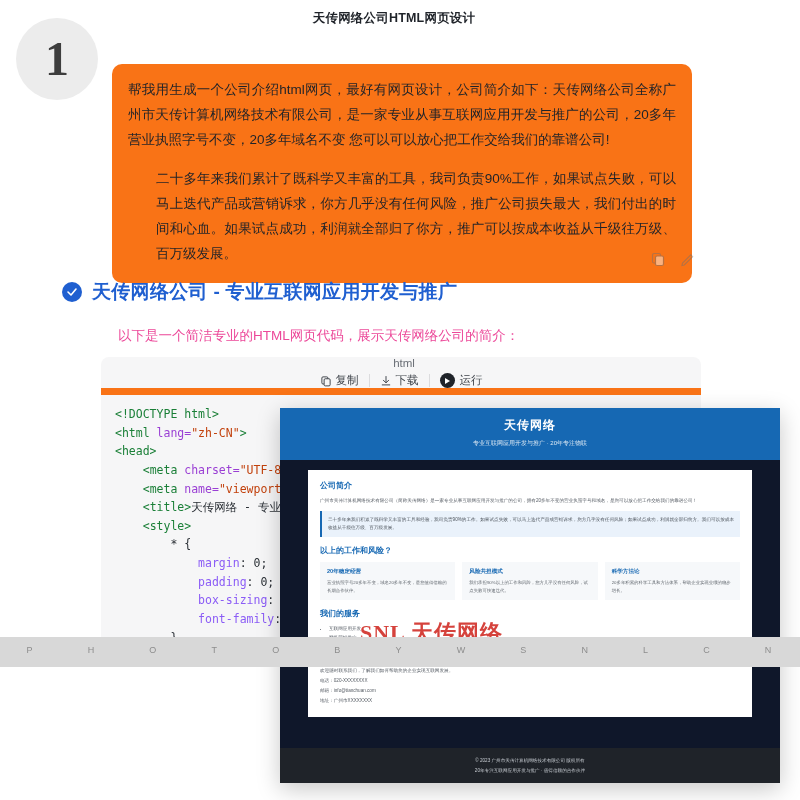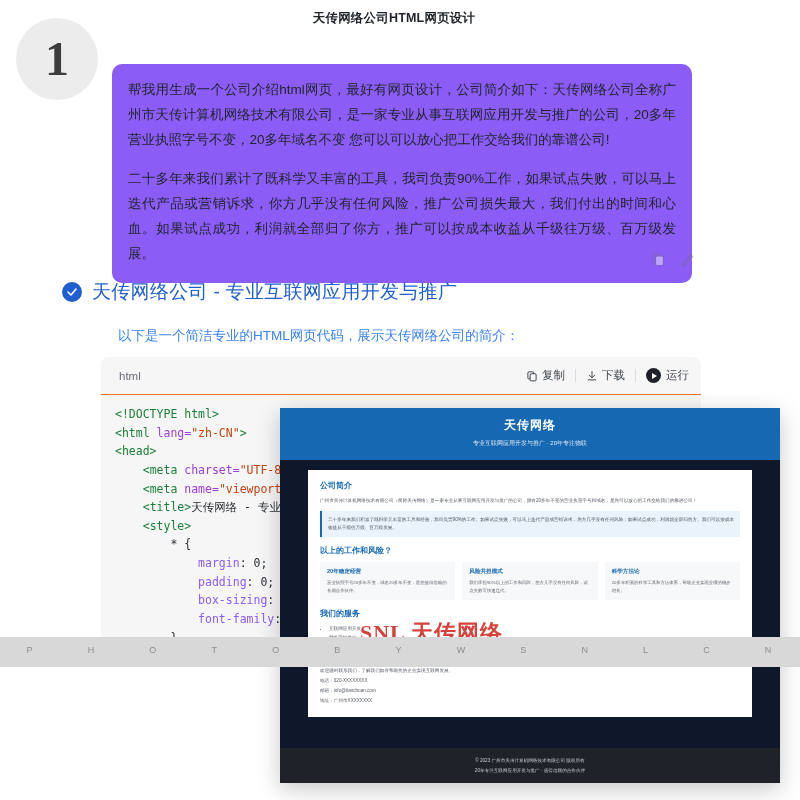--- a/index.html
+++ b/index.html
@@ -19,55 +19,55 @@
     position:absolute;left:16px;top:18px;width:82px;height:82px;border-radius:50%;
     background:#ececec;display:flex;align-items:center;justify-content:center;
   }
   .step-badge span{
     font-size:48px;font-weight:bold;color:#3d3d3d;line-height:1;
     font-family:"Liberation Serif", serif;
   }
   
   .prompt-bubble{
     position:absolute;left:112px;top:64px;width:580px;
-    background:#8b5cf6;border-radius:10px;padding:14px 16px 16px 16px;
+    background:#f97316;border-radius:10px;padding:14px 16px 16px 16px;
     box-sizing:border-box;
   }
   .prompt-bubble p{
     margin:0 0 14px 0;font-size:13.5px;line-height:1.85;color:#1f2329;
     text-align:justify;
   }
-  .prompt-bubble p:last-child{margin-bottom:0;}
+  .prompt-bubble p:last-child{margin-bottom:0;margin-left:28px;}
   
   .bubble-actions{
     position:absolute;left:650px;top:248px;width:60px;height:22px;
     display:flex;gap:14px;align-items:center;
   }
   .bubble-actions .ico{width:16px;height:16px;opacity:.45;}
   
   .answer-avatar{
     position:absolute;left:62px;top:282px;width:20px;height:20px;border-radius:50%;
     background:#1f5fd0;display:flex;align-items:center;justify-content:center;
   }
   .answer-heading{
     position:absolute;left:92px;top:279px;width:620px;
-    font-size:19px;font-weight:normal;color:#1f5fd0;letter-spacing:.3px;
+    font-size:19px;font-weight:bold;color:#1f5fd0;letter-spacing:.3px;
   }
   .answer-sub{
     position:absolute;left:118px;top:327px;width:600px;
-    font-size:13.5px;color:#3b82f6;
+    font-size:13.5px;color:#ec4899;
   }
   
   .code-card{
     position:absolute;left:101px;top:357px;width:600px;height:300px;
     background:#f6f6f7;border-radius:8px 8px 0 0;overflow:hidden;
   }
   .code-toolbar{
     height:38px;display:flex;align-items:center;justify-content:space-between;
-    padding:0 12px;box-sizing:border-box;border-bottom:1px solid #f97316;
+    padding:0 12px;box-sizing:border-box;border-bottom:7px solid #f97316;flex-direction:column;
   }
   .code-lang{font-size:11.5px;color:#6a6f76;padding-left:6px;}
   .code-actions{display:flex;align-items:center;gap:10px;font-size:11.5px;color:#3f444b;justify-content:space-between;}
   .code-actions .btn{display:flex;align-items:center;gap:4px;cursor:pointer;}
   .code-actions .divider{width:1px;height:13px;background:#dcdcde;}
   .run-btn{display:flex;align-items:center;gap:5px;}
   .run-dot{
     width:15px;height:15px;border-radius:50%;background:#1f2329;
     display:flex;align-items:center;justify-content:center;
   }

